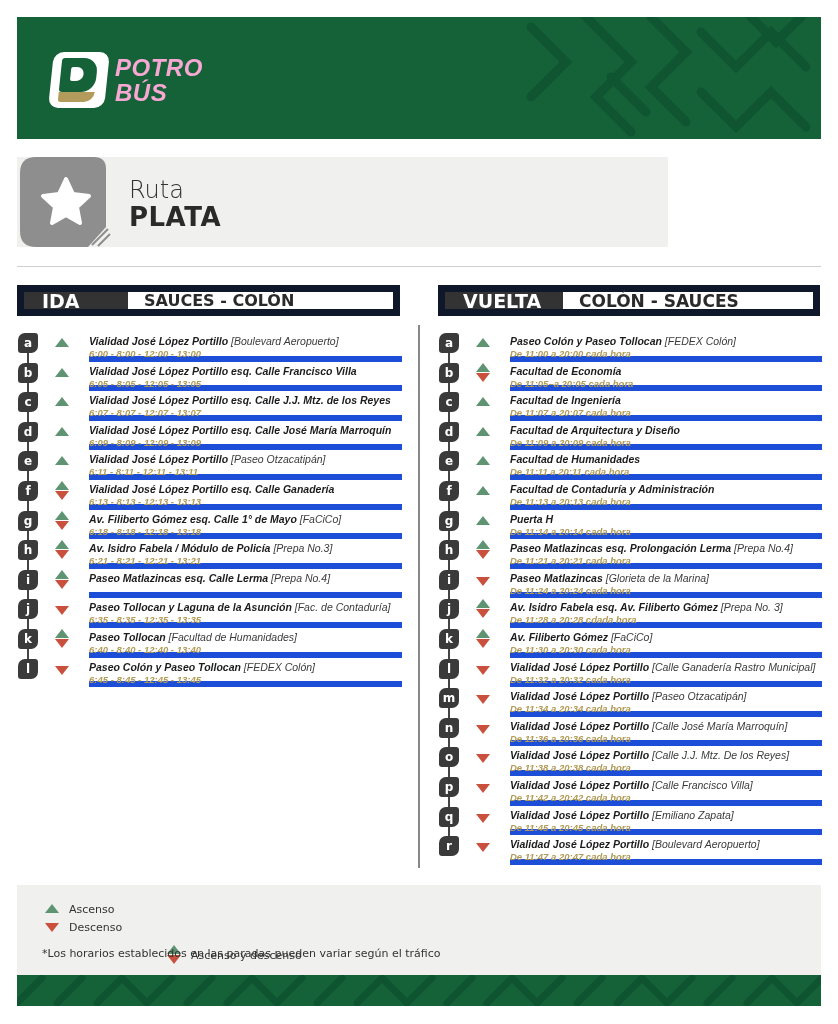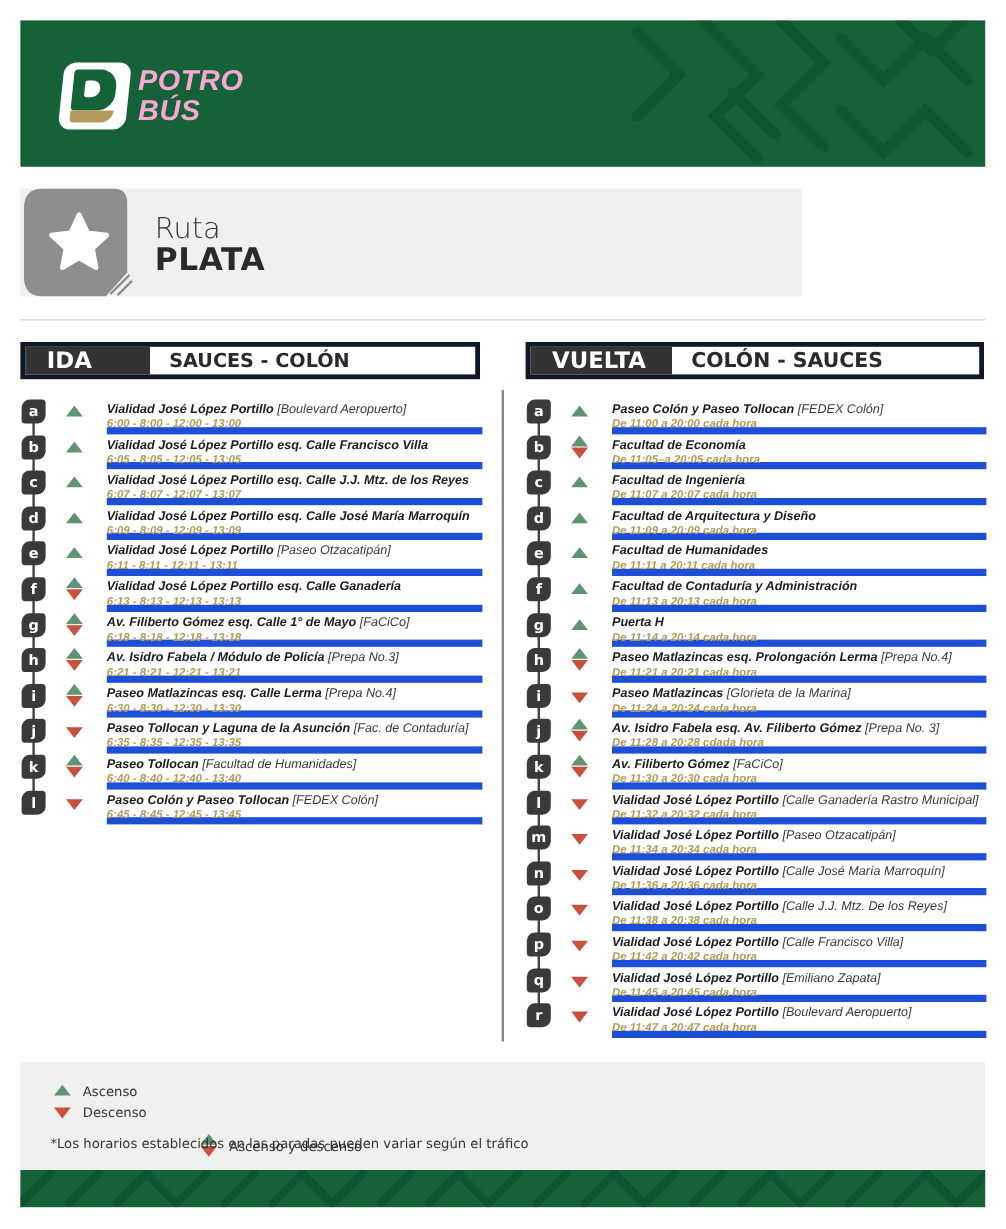--- a/index.html
+++ b/index.html
@@ -38,21 +38,21 @@
   }
   .route-icon { position: absolute; left: 3px; top: 0; width: 92px; height: 90px; }
   .route-title { position: absolute; left: 112px; top: 20px; }
   .route-title .small { font-size: 24px; color: #333; font-family: "DejaVu Sans", sans-serif; font-weight: 300; line-height: 26px; }
   .route-title .big { font-size: 26px; font-weight: bold; color: #2a2a2a; font-family: "DejaVu Sans", sans-serif; line-height: 28px; letter-spacing: 0.5px; }
 
   .divider { position: absolute; left: 17px; top: 266px; width: 804px; height: 1px; background: #cfcfcf; }
 
   
   .dir-header {
-    position: absolute; top: 285px; height: 31px; border: 4px solid #0f172a; display: flex; background: #fff;
+    position: absolute; top: 285px; height: 31px; border: 7px solid #0f172a; display: flex; background: #fff;
   }
   .dir-header .tag {
     background: #333; color: #fff; font-weight: bold; font-size: 19px;
     display: flex; align-items: center; padding-left: 18px; font-family: "DejaVu Sans", sans-serif;
   }
   .dir-header .route {
     color: #2a2a2a; font-weight: bold; font-size: 16px; display: flex; align-items: center; padding-left: 16px;
     font-family: "DejaVu Sans", sans-serif;
   }
   #ida-header { left: 17px; width: 383px; }
@@ -271,21 +271,20 @@
       <div class="badge-col">
         <div class="badge">i</div>
         <div class="connector"></div>
       </div>
       <div class="arrow-col arrow-both">
         <span class="arrow-up"></span>
         <span class="arrow-down"></span>
       </div>
       <div class="info">
         <div class="name"><b>Paseo Matlazincas esq. Calle Lerma</b> <span class="ref">[Prepa No.4]</span></div>
-        <div class="time">6:30 - 8:30 - 12:30 - 13:30</div>
       </div>
     </div>
     <div class="stop">
       <div class="badge-col">
         <div class="badge">j</div>
         <div class="connector"></div>
       </div>
       <div class="arrow-col arrow-single-down">
         <span class="arrow-down"></span>
       </div>

